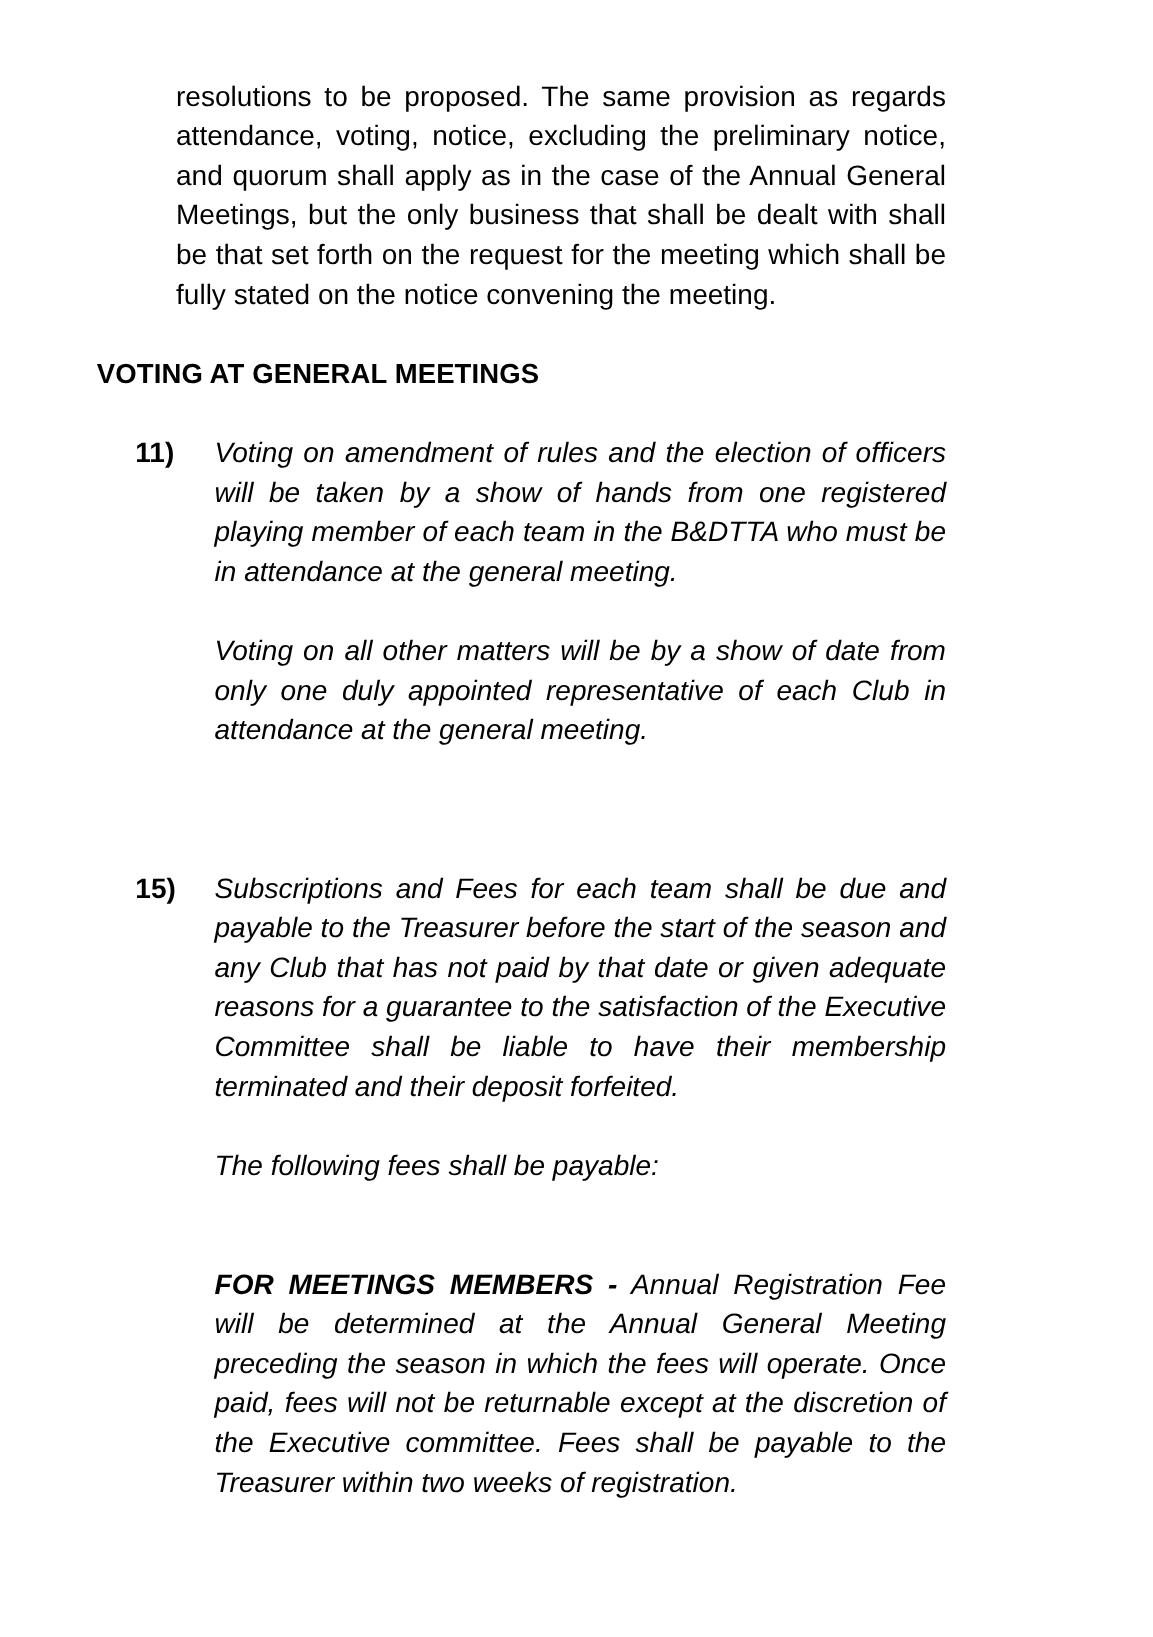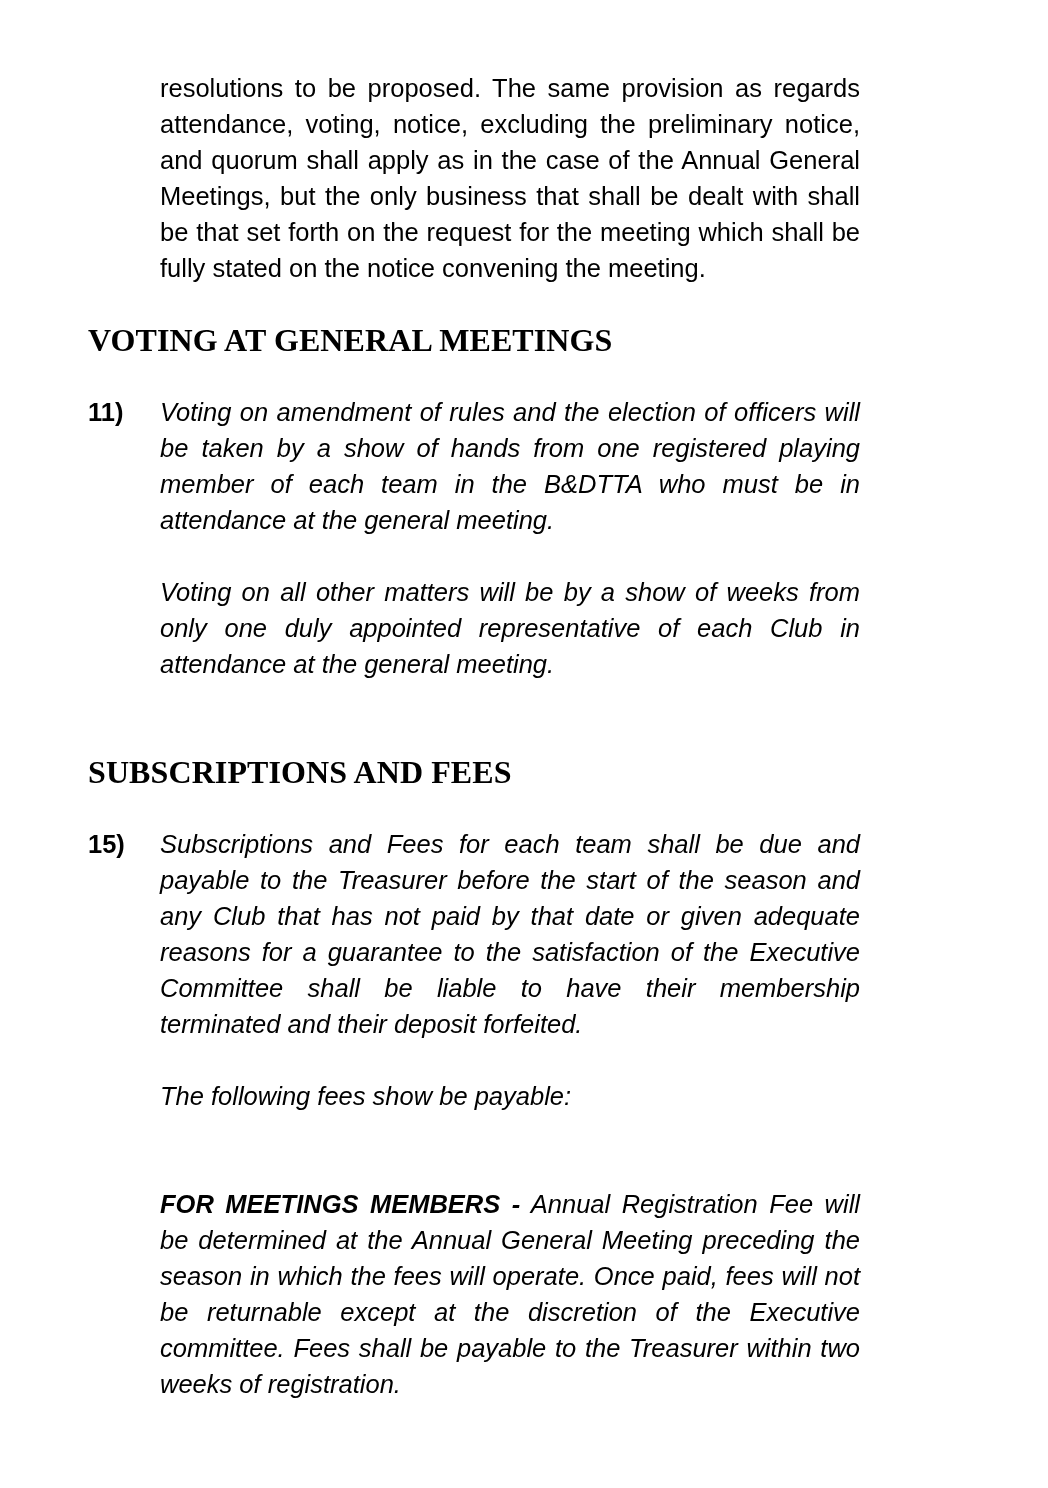--- a/index.html
+++ b/index.html
@@ -35,35 +35,35 @@
     hyphens: none;
   }
   .para.last-left {
     text-align-last: left;
   }
   .top-para {
     margin-left: 72px;
   }
   
   .heading {
-    font-size: 32px;
+    font-size: 25px;
     line-height: 36px;
     font-weight: bold;
     text-align: left;
     margin: 0;
     letter-spacing: 0.1px;
-    font-family: Liberation Serif, serif;
   }
   .gap-before-heading { height: 36px; }
   .gap-after-heading  { height: 36px; }
   .gap-para           { height: 36px; }
   
   .clause {
     display: flex;
     align-items: flex-start;
+    margin-left: 35px;
   }
   .clause-number {
     flex: 0 0 72px;
     width: 72px;
     font-size: 25.5px;
     line-height: 36px;
     font-weight: bold;
     text-align: left;
     white-space: nowrap;
   }
@@ -89,37 +89,36 @@
 
   <h2 class="heading">VOTING AT GENERAL MEETINGS</h2>
 
   <div class="gap-after-heading"></div>
 
   <div class="clause">
     <div class="clause-number">11)</div>
     <div class="clause-body">
       <p class="para last-left">Voting on amendment of rules and the election of officers will be taken by a show of hands from one registered playing member of each team in the B&amp;DTTA who must be in attendance at the general meeting.</p>
       <div class="gap-para"></div>
-      <p class="para last-left">Voting on all other matters will be by a show of weeks from only one duly appointed representative of each Club in attendance at the general meeting.</p>
+      <p class="para last-left">Voting on all other matters will be by a show of date from only one duly appointed representative of each Club in attendance at the general meeting.</p>
       <div class="gap-para"></div>
     </div>
   </div>
 
   <div class="gap-before-heading"></div>
 
-  <h2 class="heading">SUBSCRIPTIONS AND FEES</h2>
 
   <div class="gap-after-heading"></div>
 
   <div class="clause">
     <div class="clause-number">15)</div>
     <div class="clause-body">
       <p class="para last-left">Subscriptions and Fees for each team shall be due and payable to the Treasurer before the start of the season and any Club that has not paid by that date or given adequate reasons for a guarantee to the satisfaction of the Executive Committee shall be liable to have their membership terminated and their deposit forfeited.</p>
       <div class="gap-para"></div>
-      <p class="para last-left">The following fees show be payable:</p>
+      <p class="para last-left">The following fees shall be payable:</p>
       <div class="gap-para"></div>
 
 
       <div class="gap-para"></div>
 
       <p class="para last-left"><span class="lead-bold">FOR MEETINGS MEMBERS -</span><span> Annual Registration Fee will be determined at the Annual General Meeting preceding the season in which the fees will operate. Once paid, fees will not be returnable except at the discretion of the Executive committee. Fees shall be payable to the Treasurer within two weeks of registration.</span></p>
     </div>
   </div>
 
 </div>

